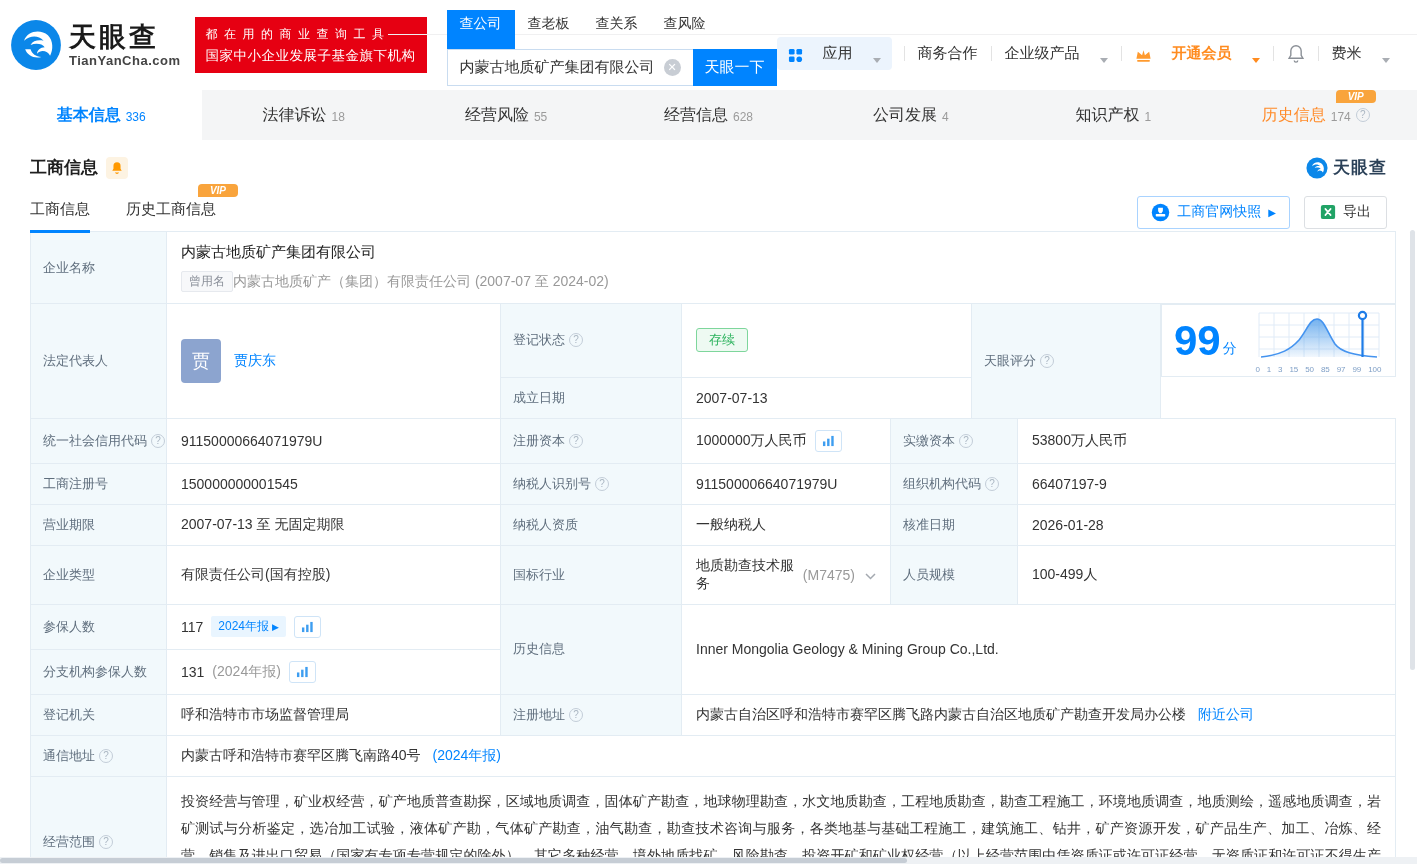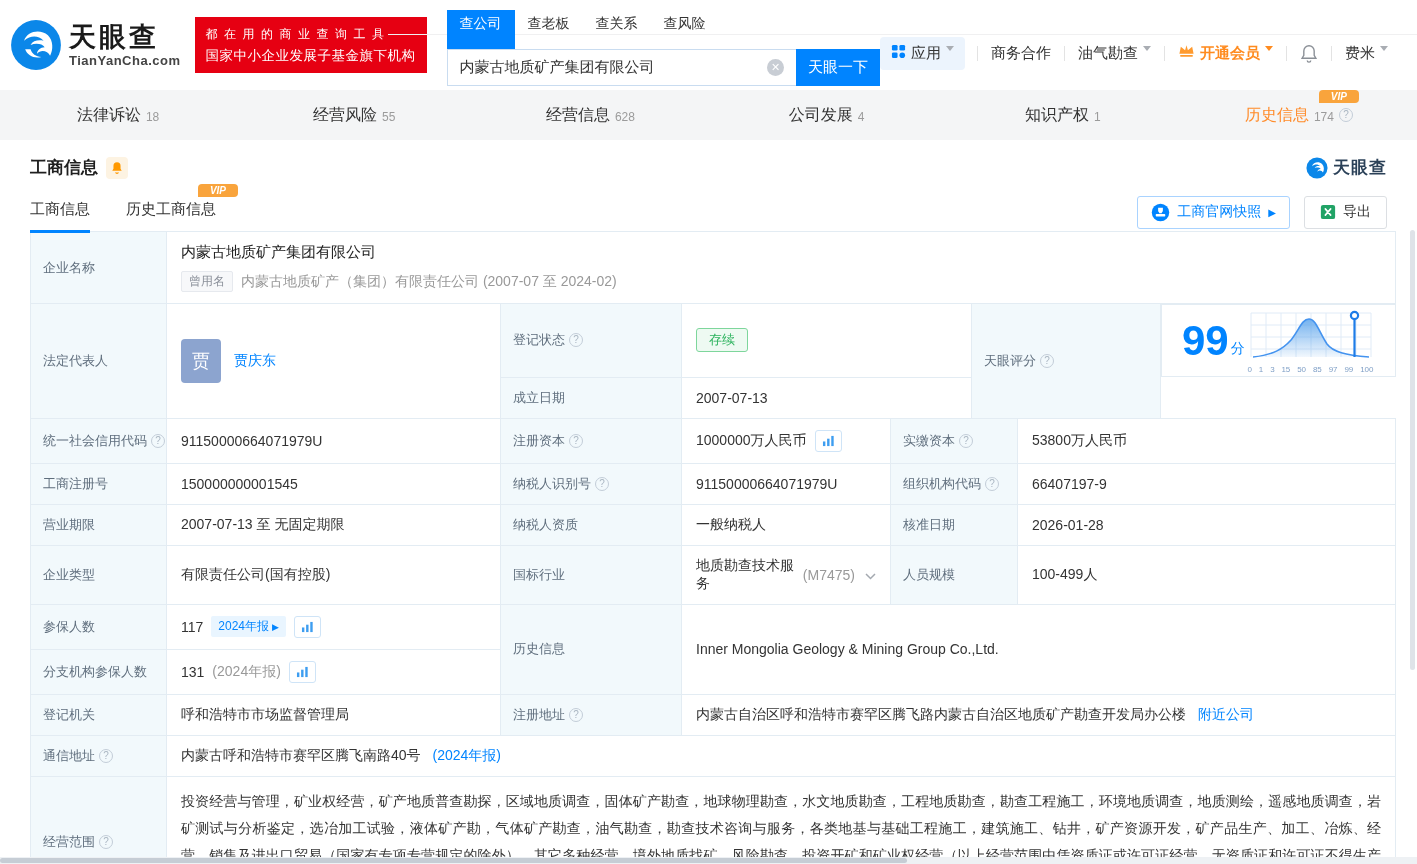--- a/index.html
+++ b/index.html
@@ -20,21 +20,21 @@
   .promo .l2 { font-size:13.5px; letter-spacing:.5px; line-height:21px; }
   .search-area { margin-left:20px; width:452px; position:relative; top:3px; }
   .search-tabs { display:flex; align-items:flex-end; }
   .search-tab { font-size:14px; color:#333; padding:5px 13px 16px; cursor:pointer; }
   .search-tab.active { background:#0084ff; color:#fff; }
   .search-box { display:flex; height:37px; position:relative; }
   .search-box input { flex:1; border:1px solid #c9dcf0; border-right:none; padding:0 34px 0 12px; font-size:15px; color:#333; outline:none; font-family:inherit; }
   .clear-icon { position:absolute; right:96px; top:10px; width:17px; height:17px; border-radius:50%; background:#c8cdd4; color:#fff; font-size:11px; line-height:17px; text-align:center; cursor:pointer; }
   .search-btn { width:84px; background:#0084ff; color:#fff; border:none; font-size:15px; cursor:pointer; font-family:inherit; }
   .top-nav { margin-left:auto; display:flex; align-items:center; margin-top:16px; }
-  .nav-item { display:flex; align-items:flex-start; gap:5px; font-size:15px; color:#333; padding:0 13px; cursor:pointer; white-space:nowrap; }
+  .nav-item { display:flex; align-items:flex-end; gap:20px; font-size:15px; color:#333; padding:0 13px; cursor:pointer; white-space:nowrap; }
   .nav-sep { width:1px; height:15px; background:#e3e3e3; }
   .apps-item { background:#ecf4fd; border-radius:4px; padding:7px 11px; margin-right:12px; }
   .vip-nav { color:#ff8b1f; font-weight:bold; }
   .caret { width:0; height:0; border-left:4px solid transparent; border-right:4px solid transparent; border-top:5px solid #a9adb3; margin-top:2px; }
   .caret.orange { border-top-color:#ff8b1f; }
   
   .main-tabs { height:50px; background:#f4f5f6; display:flex; }
   .mtab { flex:1; display:flex; align-items:center; justify-content:center; gap:5px; font-size:16px; color:#333; cursor:pointer; position:relative; }
   .mtab .cnt { font-size:12px; color:#9b9b9b; margin-top:3px; }
   .mtab.active { background:#fff; color:#0084ff; font-weight:bold; }
@@ -59,27 +59,27 @@
   .snap-arrow { font-size:10px; color:#0084ff; }
   .export-btn { display:flex; align-items:center; gap:7px; border:1px solid #dcdfe3; color:#333; background:#fff; height:33px; padding:0 15px; border-radius:3px; font-size:14px; margin-left:14px; cursor:pointer; }
   
   .info-table { width:1365px; margin:0 30px; border-collapse:collapse; table-layout:fixed; font-size:14px; }
   .info-table td { border:1px solid #e3ecf3; padding:11px 14px; vertical-align:middle; color:#333; }
   td.lbl { background:#f2f9fc; color:#5f6e7d; font-size:13px; padding:11px 4px 11px 12px; white-space:nowrap; }
   td.lbl .lbl-in { display:inline-flex; align-items:center; gap:4px; white-space:nowrap; }
   .link { color:#0084ff; cursor:pointer; text-decoration:none; }
   .gray { color:#999; }
   .company-name { font-size:15px; color:#222; margin-bottom:9px; }
-  .former-line { display:flex; align-items:center; gap:8px; }
+  .former-line { display:flex; align-items:center; gap:0; }
   .former-badge { background:#f7f8fa; border:1px solid #e6e9ee; color:#8a8f99; font-size:12px; padding:1px 7px; border-radius:2px; }
   .former-text { color:#999; font-size:14px; }
   .rep-cell { display:flex; align-items:center; gap:13px; }
   .avatar { width:40px; height:44px; border-radius:4px; background:#8ca4cf; color:#fff; font-size:18px; display:flex; align-items:center; justify-content:center; cursor:pointer; }
   .status-badge { display:inline-block; padding:2px 12px; background:#eefaf2; border:1px solid #7ed69c; color:#2fb45f; border-radius:3px; font-size:13px; }
-  .score-cell { display:flex; align-items:center; justify-content:space-between; padding:4px 20px 2px !important; }
+  .score-cell { display:flex; align-items:center; justify-content:space-between; padding:4px 12px 2px !important; }
   .score-val { display:flex; align-items:flex-start; gap:2px; }
   .score-num { font-size:42px; font-weight:bold; color:#0084ff; line-height:1.1; }
   .score-unit { font-size:14px; color:#0084ff; margin-top:22px; }
   .score-chart { width:128px; }
   .ticks { display:flex; justify-content:space-between; font-size:8px; color:#7f9fc6; margin-top:1px; padding:0 1px; }
   .val-flex { display:flex; align-items:center; gap:8px; flex-wrap:nowrap; }
   .chart-icon-btn { display:inline-flex; align-items:center; justify-content:center; width:27px; height:22px; border:1px solid #cfe4f7; border-radius:3px; background:#fff; cursor:pointer; flex:0 0 auto; }
   .report-badge { background:#e9f5ff; color:#0084ff; font-size:12px; padding:2px 7px; border-radius:2px; display:inline-flex; align-items:center; gap:3px; cursor:pointer; }
   .report-badge .arr { font-size:9px; }
   .chevron { display:inline-block; margin-left:2px; cursor:pointer; }
@@ -134,21 +134,21 @@
         <rect x="1" y="9" width="6" height="6" rx="1.5" fill="#0084ff"></rect>
         <circle cx="12" cy="12" r="3" fill="#0084ff"></circle>
       </svg>
       <span>应用</span>
       <span class="caret"></span>
     </div>
     <div class="nav-sep"></div>
     <div class="nav-item">商务合作</div>
     <div class="nav-sep"></div>
     <div class="nav-item">
-      <span>油气勘查</span>
+      <span>企业级产品</span>
       <span class="caret"></span>
     </div>
     <div class="nav-sep"></div>
     <div class="nav-item vip-nav">
       <svg width="17" height="14" viewBox="0 0 24 18">
         <path d="M2 13L4 3l6 5 2-7 2 7 6-5 2 10z" fill="#ff9a2e"></path>
         <rect x="3" y="14.5" width="18" height="2.5" rx="1" fill="#ff9a2e"></rect>
       </svg>
       <span>开通会员</span>
       <span class="caret orange"></span>
@@ -162,20 +162,24 @@
     </div>
     <div class="nav-sep"></div>
     <div class="nav-item">
       <span>费米</span>
       <span class="caret"></span>
     </div>
   </nav>
 </header>
 
 <nav class="main-tabs">
+  <div class="mtab active">
+    <span>基本信息</span>
+    <span class="cnt">336</span>
+  </div>
   <div class="mtab">
     <span>法律诉讼</span>
     <span class="cnt">18</span>
   </div>
   <div class="mtab">
     <span>经营风险</span>
     <span class="cnt">55</span>
   </div>
   <div class="mtab">
     <span>经营信息</span>

